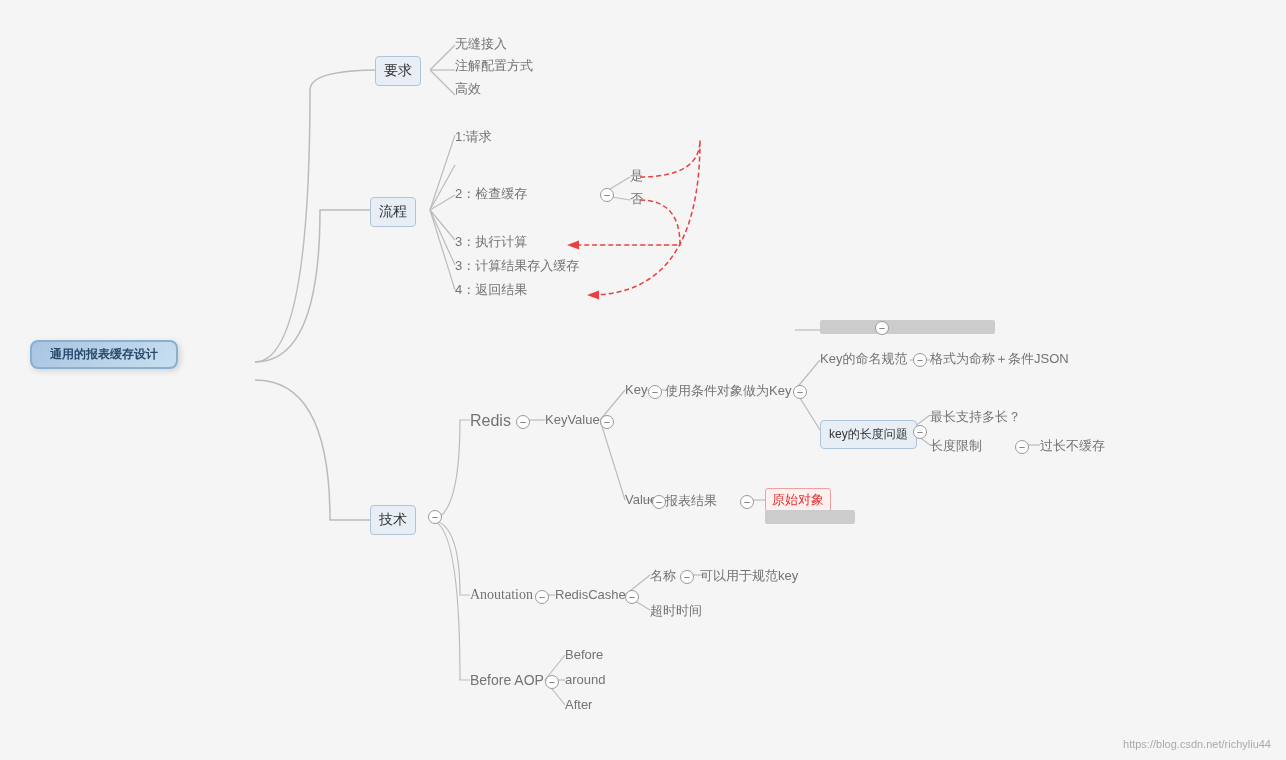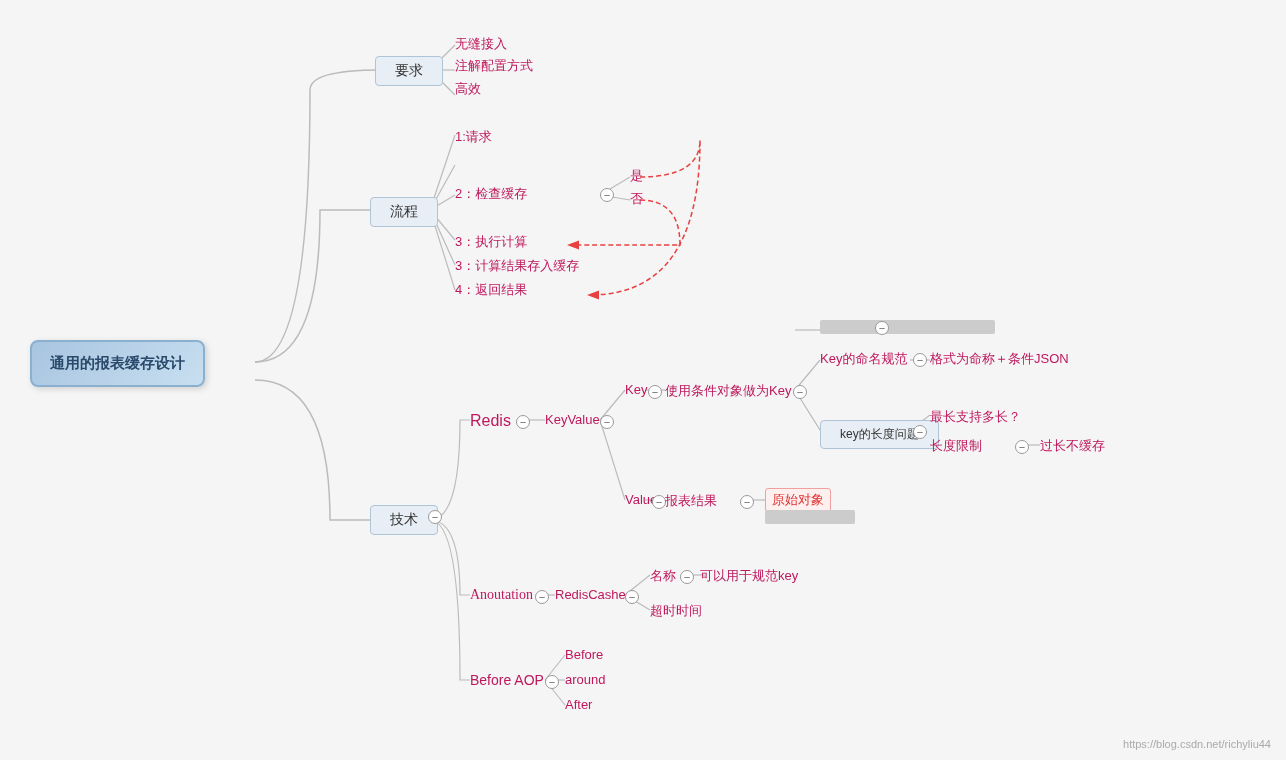--- a/index.html
+++ b/index.html
@@ -19,43 +19,43 @@
       background: #f5f5f5;
     }
     
     .root-node {
       position: absolute;
       left: 30px;
       top: 340px;
       background: linear-gradient(135deg, #a8c4e0 0%, #c8dff0 100%);
       border: 2px solid #8ab0d0;
       border-radius: 8px;
-      padding: 12px 18px;
-      font-size: 15px;
+      padding: 4px 18px;
+      font-size: 12px;
       font-weight: bold;
       color: #2a4a6b;
       white-space: nowrap;
       box-shadow: 2px 2px 6px rgba(0,0,0,0.15);
     }
     
     .branch-box {
       position: absolute;
       background: #e8eef5;
       border: 1px solid #b0c4d8;
       border-radius: 4px;
-      padding: 5px 19px;
+      padding: 5px 8px;
       font-size: 14px;
       color: #333;
       white-space: nowrap;
     }
     
     .text-label {
       position: absolute;
       font-size: 13px;
-      color: #be185d;
+      color: #737373;
       white-space: nowrap;
     }
     
     .blurred {
       background: #ccc;
       color: transparent;
       border-radius: 2px;
       display: inline-block;
       min-width: 60px;
       height: 14px;

